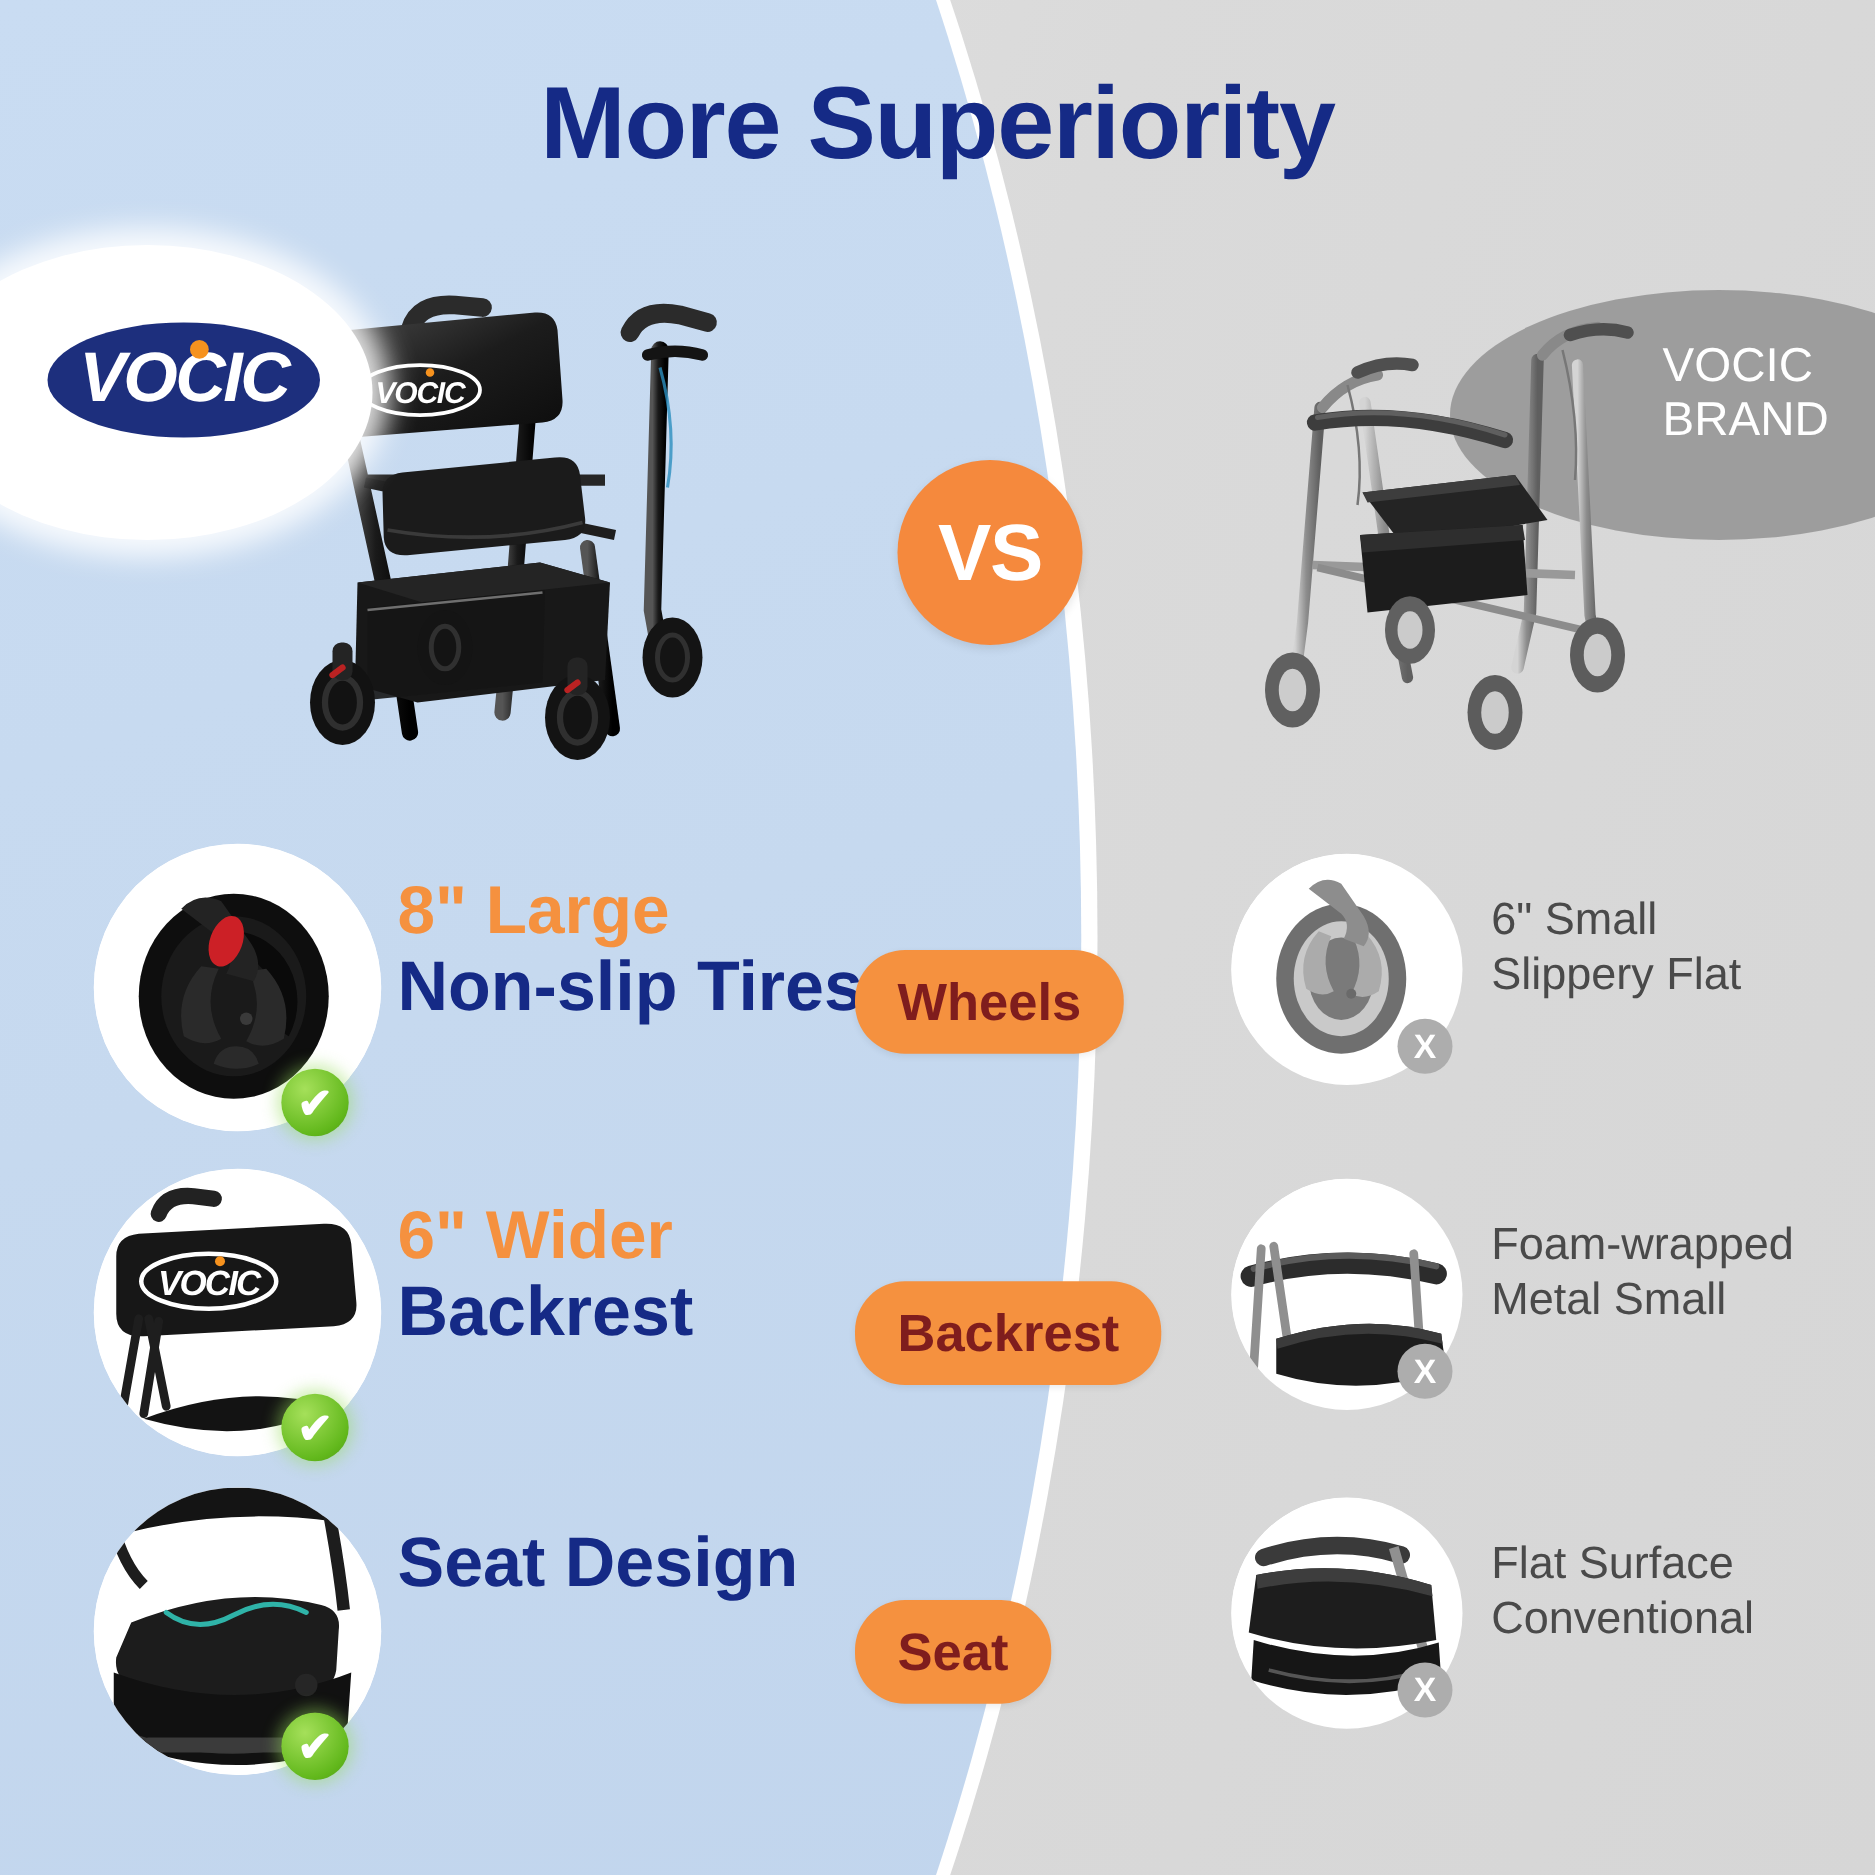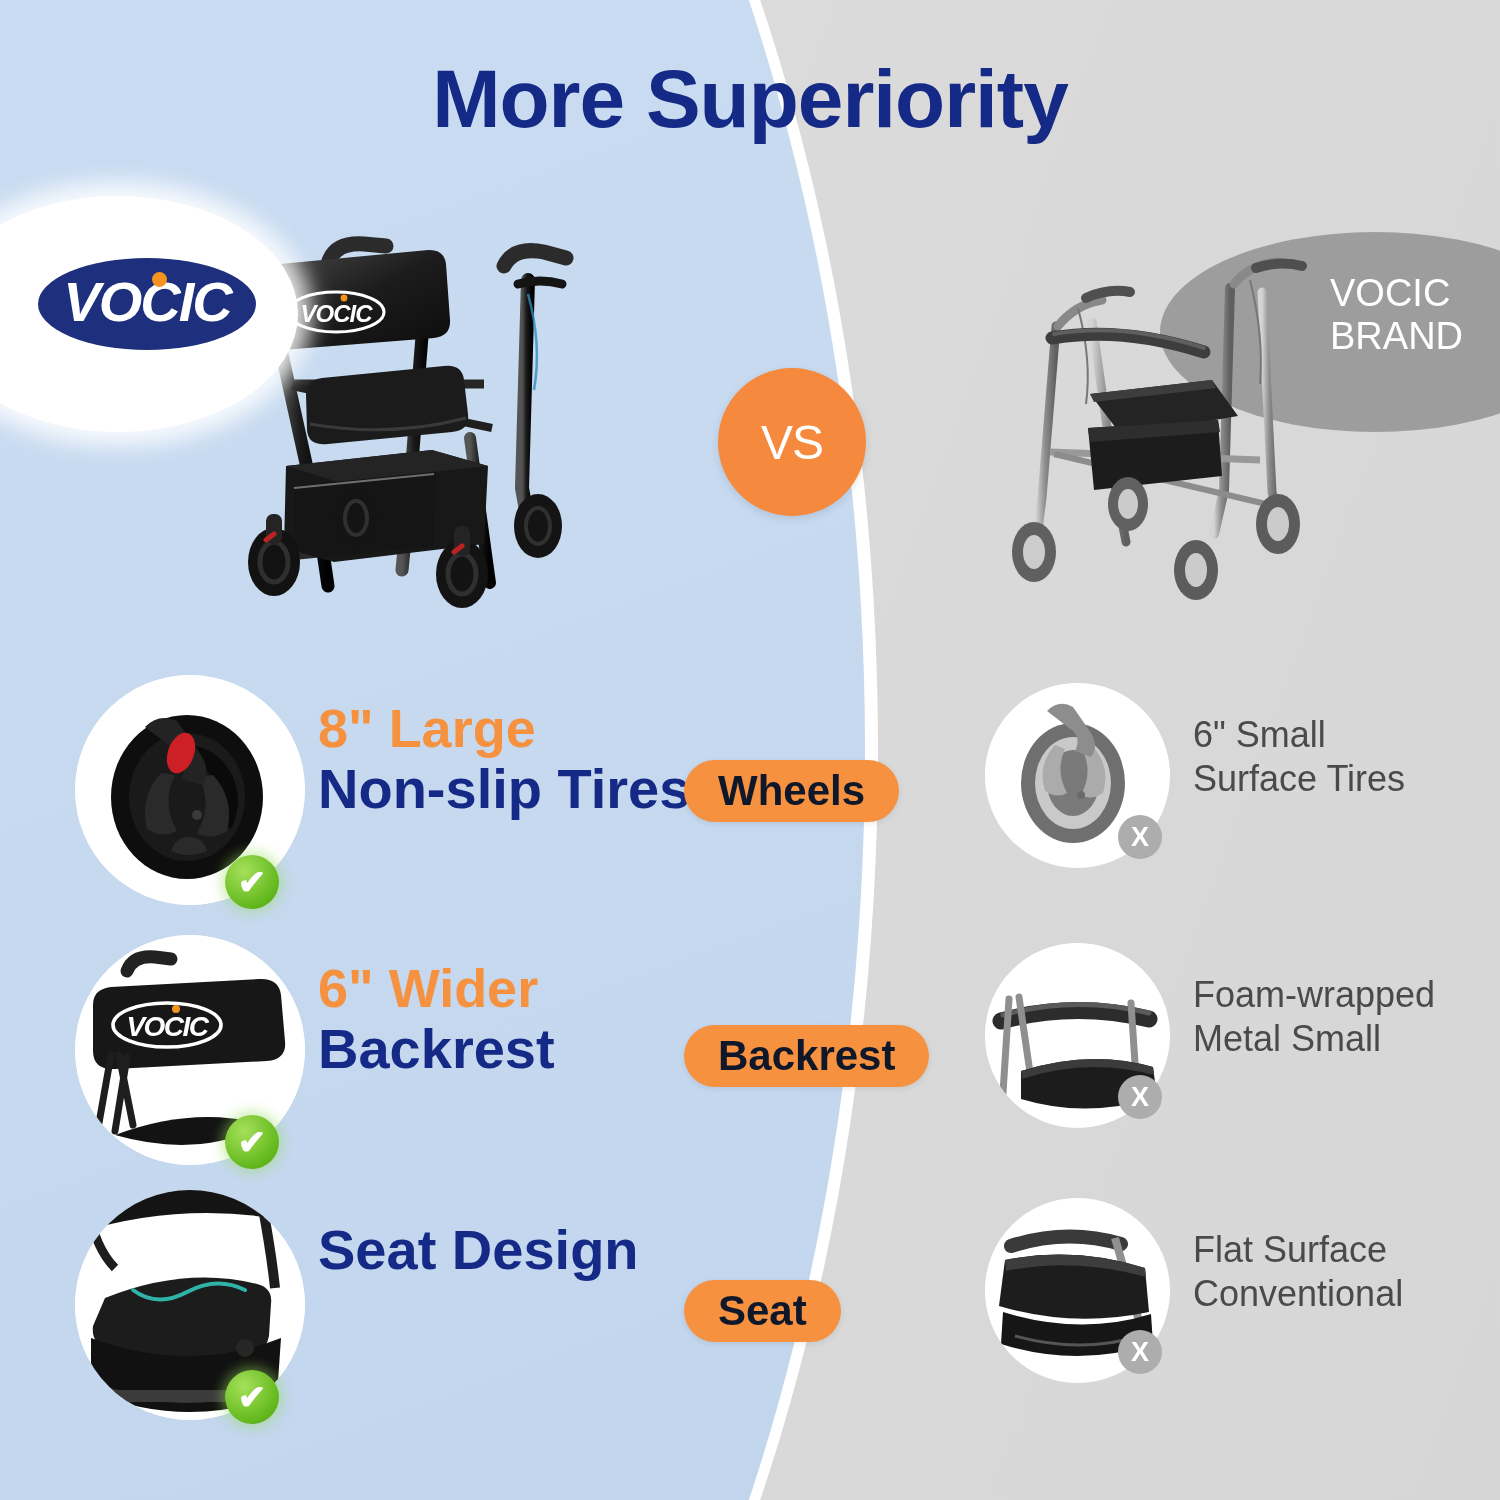--- a/index.html
+++ b/index.html
@@ -73,21 +73,21 @@
   .prod { position:absolute; z-index:10; }
   .prod svg { display:block; }
 
   
   .vs-badge {
     position:absolute; left:718px; top:368px; width:148px; height:148px;
     background:#f5893d; border-radius:50%; z-index:25;
     display:flex; align-items:center; justify-content:center;
     box-shadow:0 3px 8px rgba(0,0,0,.10);
   }
-  .vs-badge span { color:#fff; font-size:48px; font-weight:normal; letter-spacing:-1px; }
+  .vs-badge span { color:#fff; font-size:64px; font-weight:bold; letter-spacing:-1px; }
 
   
   .row { position:absolute; left:0; width:1500px; z-index:20; }
   .row-1 { top:665px; }
   .row-2 { top:925px; }
   .row-3 { top:1180px; }
 
   .circ-img {
     position:absolute; border-radius:50%; background:#fff; overflow:hidden;
   }
@@ -110,23 +110,23 @@
     background:#adadad; font-size:27px;
   }
 
   .feat-left {
     position:absolute; left:318px; top:36px; width:400px; line-height:1.0;
   }
   .feat-l1 { font-size:54px; font-weight:bold; color:#f5913f; white-space:nowrap; }
   .feat-l2 { font-size:56px; font-weight:bold; color:#152a86; margin-top:6px; white-space:nowrap; }
 
   .pill {
-    position:absolute; height:62px; padding:0 34px; border-radius:40px;
+    position:absolute; height:83px; padding:0 34px; border-radius:40px;
     background:#f5913f; display:flex; align-items:center; justify-content:center;
-    color:#0f172a; font-size:42px; font-weight:bold; z-index:22;
+    color:#7f1d1d; font-size:42px; font-weight:bold; z-index:22;
     box-shadow:0 2px 6px rgba(0,0,0,.08);
   }
   .pill-1 { left:684px; top:95px; }
   .pill-2 { left:684px; top:100px; }
   .pill-3 { left:684px; top:100px; }
 
   .feat-right {
     position:absolute; left:1193px; top:48px; width:300px;
     font-size:36px; color:#4a4a4a; line-height:1.22;
   }
@@ -293,21 +293,21 @@
         <path d="M70,62 q-18,20 -10,46 q12,8 22,2 q-12,-22 -2,-44 z" fill="#ababab"></path>
         <path d="M108,64 q18,20 10,46 q-12,8 -22,2 q12,-22 2,-44 z" fill="#ababab"></path>
         <path d="M62,28 q12,-12 26,-4 l18,26 q8,14 0,24 l-16,-6 q6,-12 -2,-20 z" fill="#8d8d8d"></path>
         <circle cx="96" cy="112" r="4" fill="#6a6a6a"></circle>
       </svg>
     </div>
     <div class="badge badge-no">X</div>
 
     <div class="feat-right">
       <div>6" Small</div>
-      <div>Surface Tires</div>
+      <div>Slippery Flat</div>
     </div>
   </div>
 
   <div class="row row-2">
     <div class="circ-img circ-left">
       <svg width="230" height="230" viewBox="0 0 230 230">
         <circle cx="115" cy="115" r="115" fill="#fff"></circle>
         <path d="M18,70 q0,-16 18,-18 l148,-8 q20,-1 22,16 l4,46 q2,18 -18,20 l-152,8 q-22,1 -22,-18 z" fill="#171717"></path>
         <ellipse cx="92" cy="90" rx="54" ry="22" fill="none" stroke="#fff" stroke-width="3.6"></ellipse>
         <text x="92" y="101" font-family="Liberation Sans, sans-serif" font-size="28" font-weight="bold" font-style="italic" fill="#fff" text-anchor="middle" letter-spacing="-1.5">VOCIC</text>

